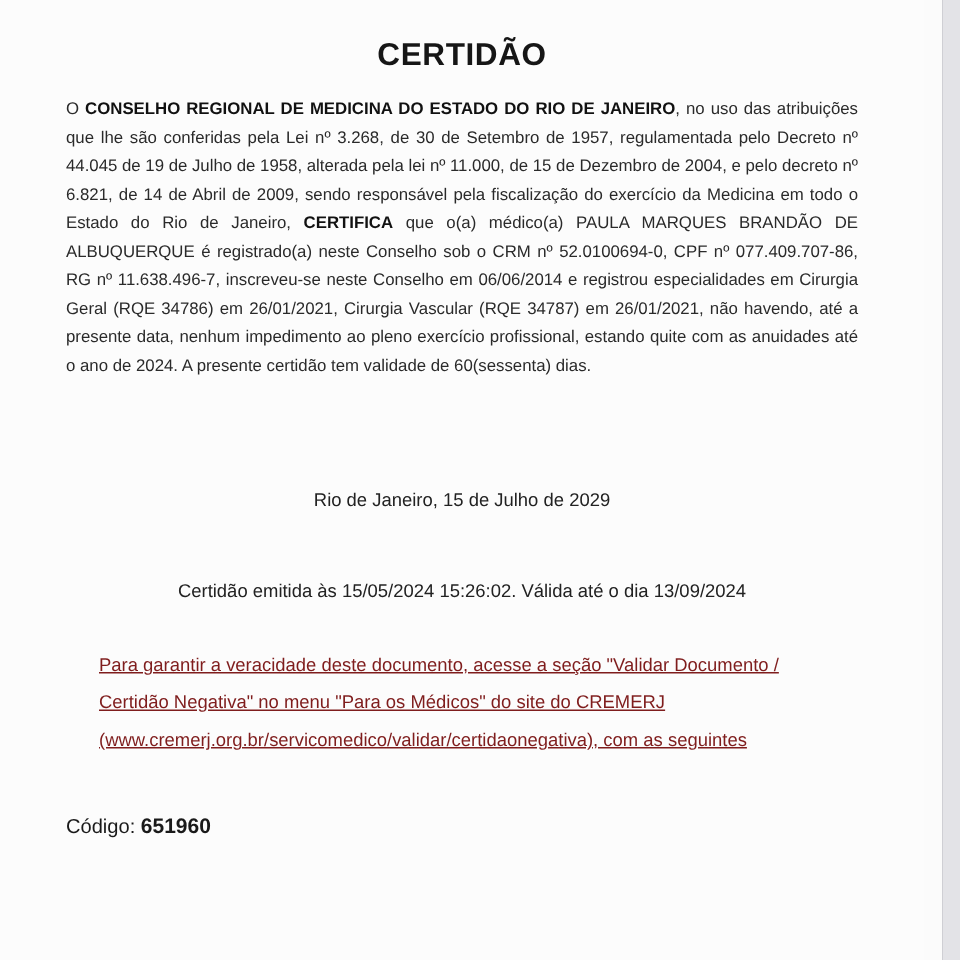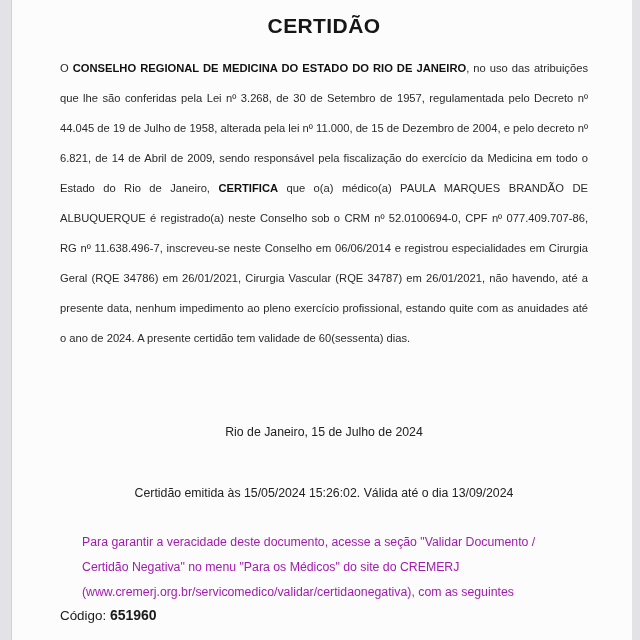--- a/index.html
+++ b/index.html
@@ -26,43 +26,43 @@
       #e3e3e7 0px, #e3e3e7 11px,
       #cfcfd4 11px, #cfcfd4 12px,
       #fbfbfb 12px, #fbfbfb 628px,
       #cfcfd4 628px, #cfcfd4 629px,
       #e3e3e7 629px, #e3e3e7 640px
     );
   }
 
   .page {
     position: absolute;
-    left: 16px;
+    left: 0;
     top: 0;
     width: 616px;
     height: 640px;
     background: #fcfcfc;
     box-sizing: border-box;
-    padding: 0 44px;
+    padding: 11px 44px;
   }
 
   .doc-title {
     text-align: center;
     font-size: 21px;
     font-weight: bold;
     letter-spacing: 0.4px;
     margin: 8px 0 0 0;
     padding-top: 6px;
     color: #161616;
   }
 
   .body-block {
     margin-top: 15px;
     font-size: 11.2px;
-    line-height: 30px;
+    line-height: 19px;
     text-align: justify;
     text-justify: inter-word;
     color: #2a2a2a;
   }
 
   .body-block b {
     font-weight: bold;
     color: #111;
   }
 
@@ -78,47 +78,49 @@
     margin-top: 44px;
     font-size: 12.3px;
     line-height: 21px;
     color: #222;
   }
 
   .validate-block {
     margin-top: 26px;
     font-size: 12.3px;
     line-height: 25px;
-    color: #a21caf;
+    color: #7f1d1d;
     text-align: justify;
     text-justify: inter-word;
+    text-decoration: underline;
   }
   .validate-block .line-indent { display: block; text-indent: 22px; }
 
   .code-block {
+    margin-top: 34px;
     font-size: 13.4px;
     line-height: 21px;
     color: #1a1a1a;
   }
   .code-block .code-value { font-weight: bold; font-size: 14px; }
   .code-hint { font-size: 12.4px; margin-top: 2px; color: #222; }
 </style>
 </head>
 <body>
 
 <div class="scan-frame">
   <div class="page">
 
     <h1 class="doc-title">CERTIDÃO</h1>
 
     <div class="body-block">
       <span>O </span><b>CONSELHO REGIONAL DE MEDICINA DO ESTADO DO RIO DE JANEIRO</b><span>, no uso das atribuições que lhe são conferidas pela Lei nº 3.268, de 30 de Setembro de 1957, regulamentada pelo Decreto nº 44.045 de 19 de Julho de 1958, alterada pela lei nº 11.000, de 15 de Dezembro de 2004, e pelo decreto nº 6.821, de 14 de Abril de 2009, sendo responsável pela fiscalização do exercício da Medicina em todo o Estado do Rio de Janeiro, </span><b>CERTIFICA</b><span> que o(a) médico(a) PAULA MARQUES BRANDÃO DE ALBUQUERQUE é registrado(a) neste Conselho sob o CRM nº 52.0100694-0, CPF nº 077.409.707-86, RG nº 11.638.496-7, inscreveu-se neste Conselho em 06/06/2014 e registrou especialidades em Cirurgia Geral (RQE 34786) em 26/01/2021, Cirurgia Vascular (RQE 34787) em 26/01/2021, não havendo, até a presente data, nenhum impedimento ao pleno exercício profissional, estando quite com as anuidades até o ano de 2024. A presente certidão tem validade de 60(sessenta) dias.</span>
     </div>
 
-    <div class="city-date">Rio de Janeiro, 15 de Julho de 2024</div>
+    <div class="city-date">Rio de Janeiro, 15 de Julho de 2029</div>
 
     <div class="issue-block">
       <div>Certidão emitida às 15/05/2024 15:26:02. Válida até o dia 13/09/2024</div>
     </div>
 
     <div class="validate-block">
       <span class="line-indent">Para garantir a veracidade deste documento, acesse a seção "Validar Documento /</span>
       <span class="line-indent">Certidão Negativa" no menu "Para os Médicos" do site do CREMERJ</span>
       <span class="line-indent">(www.cremerj.org.br/servicomedico/validar/certidaonegativa), com as seguintes</span>
     </div>

